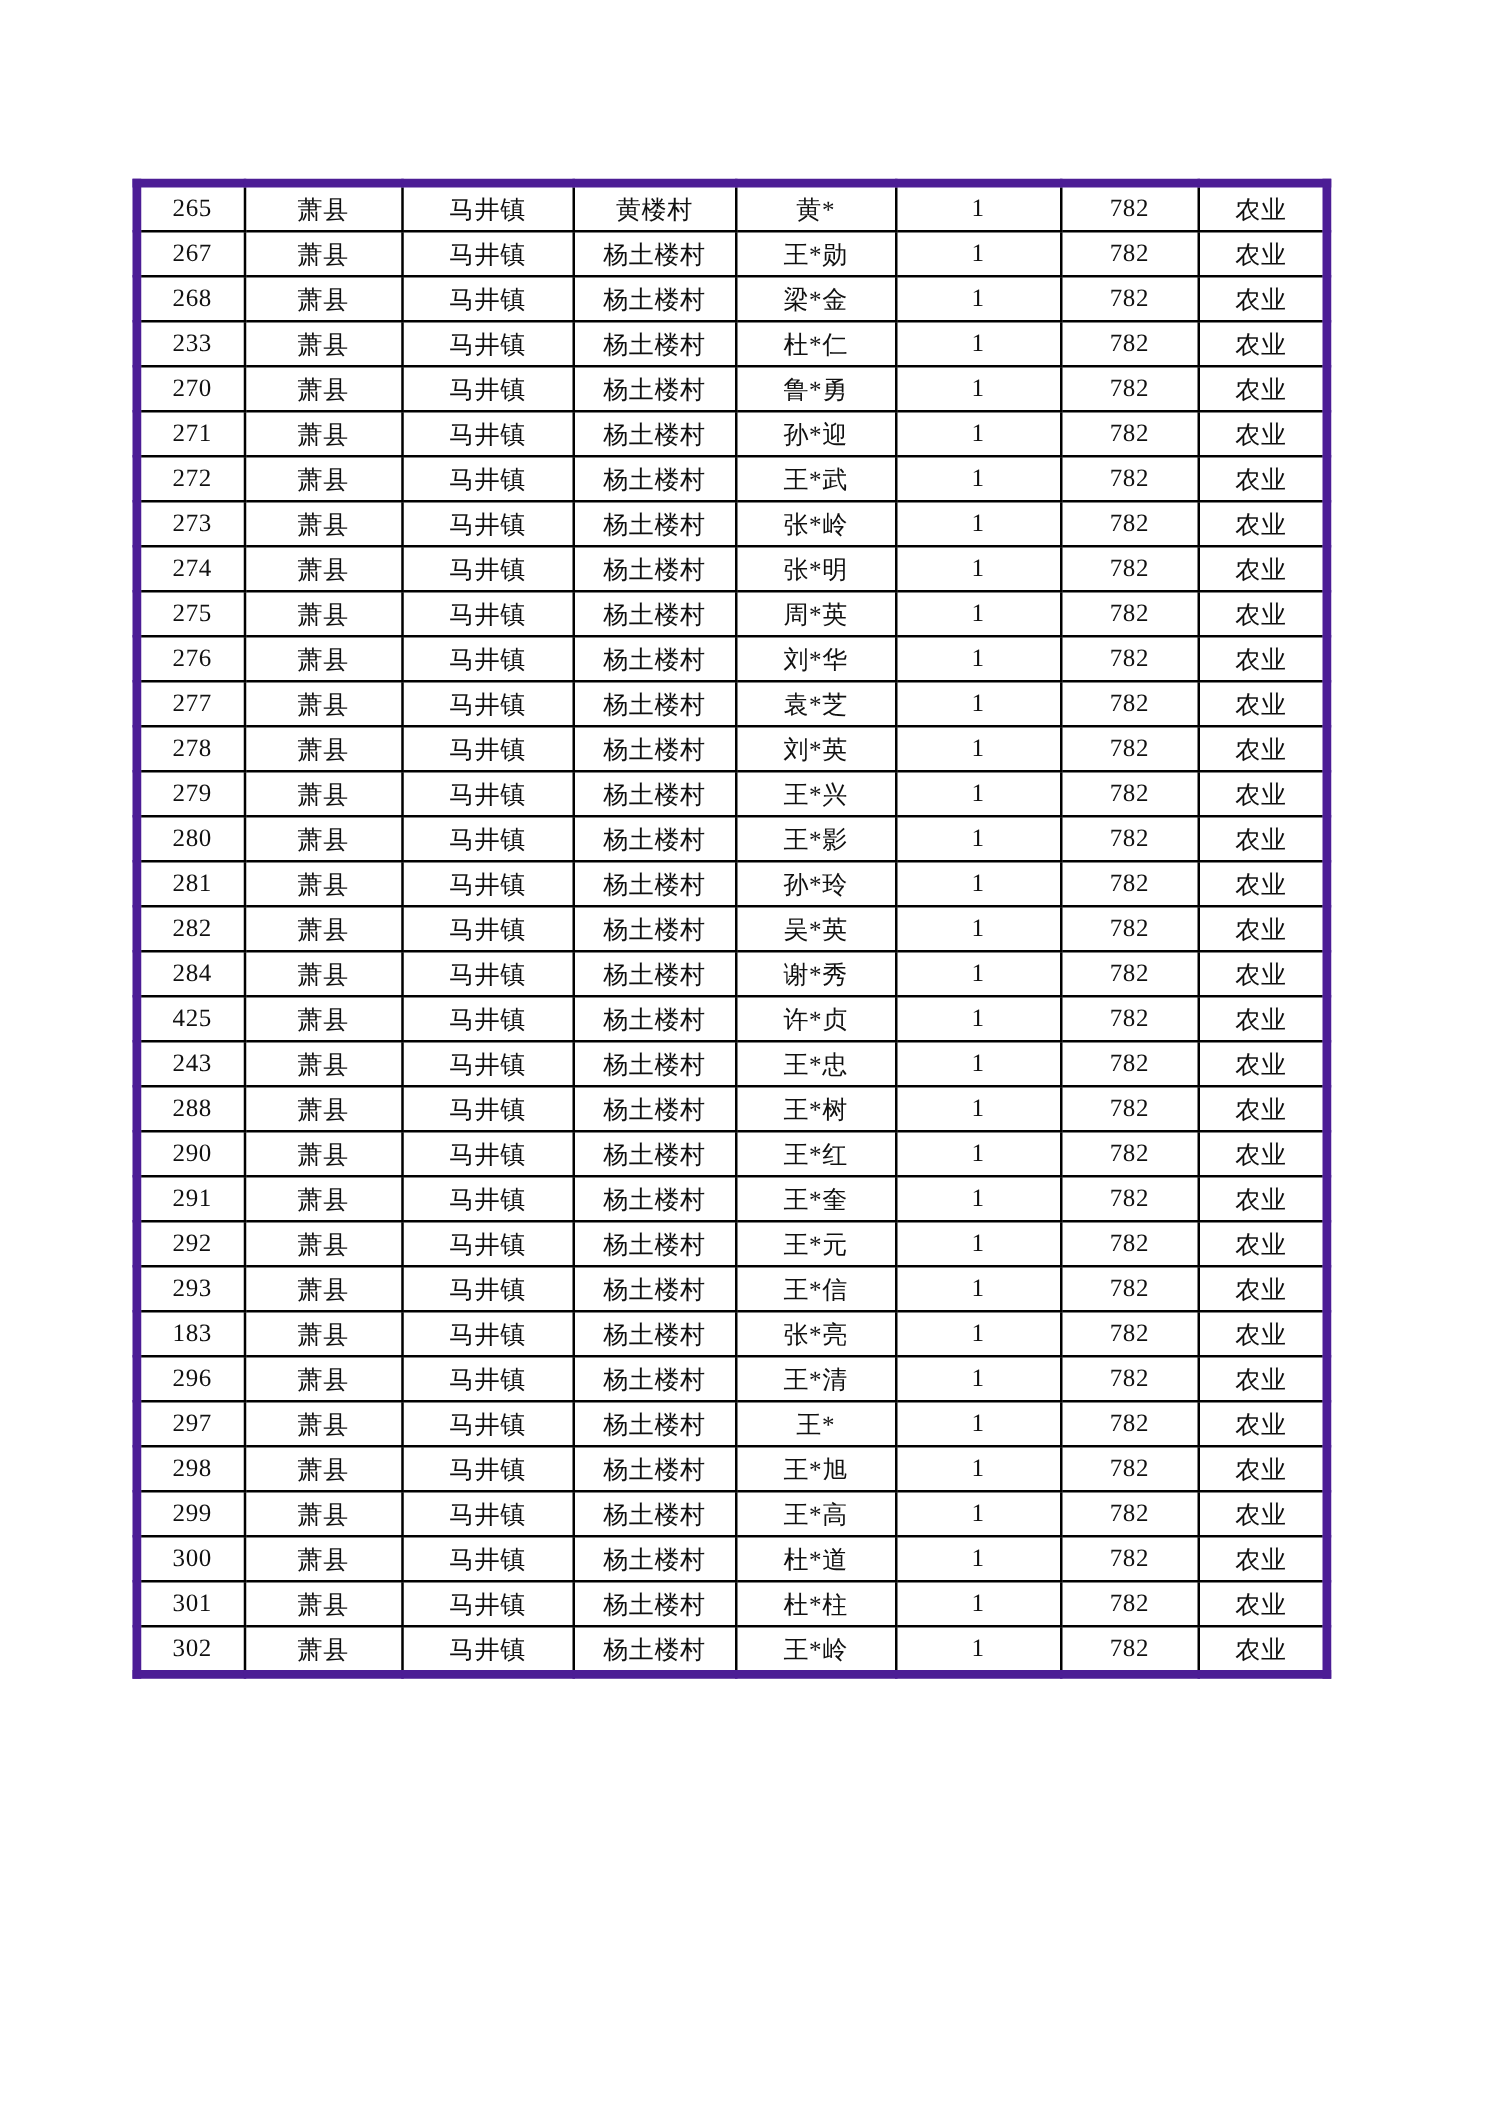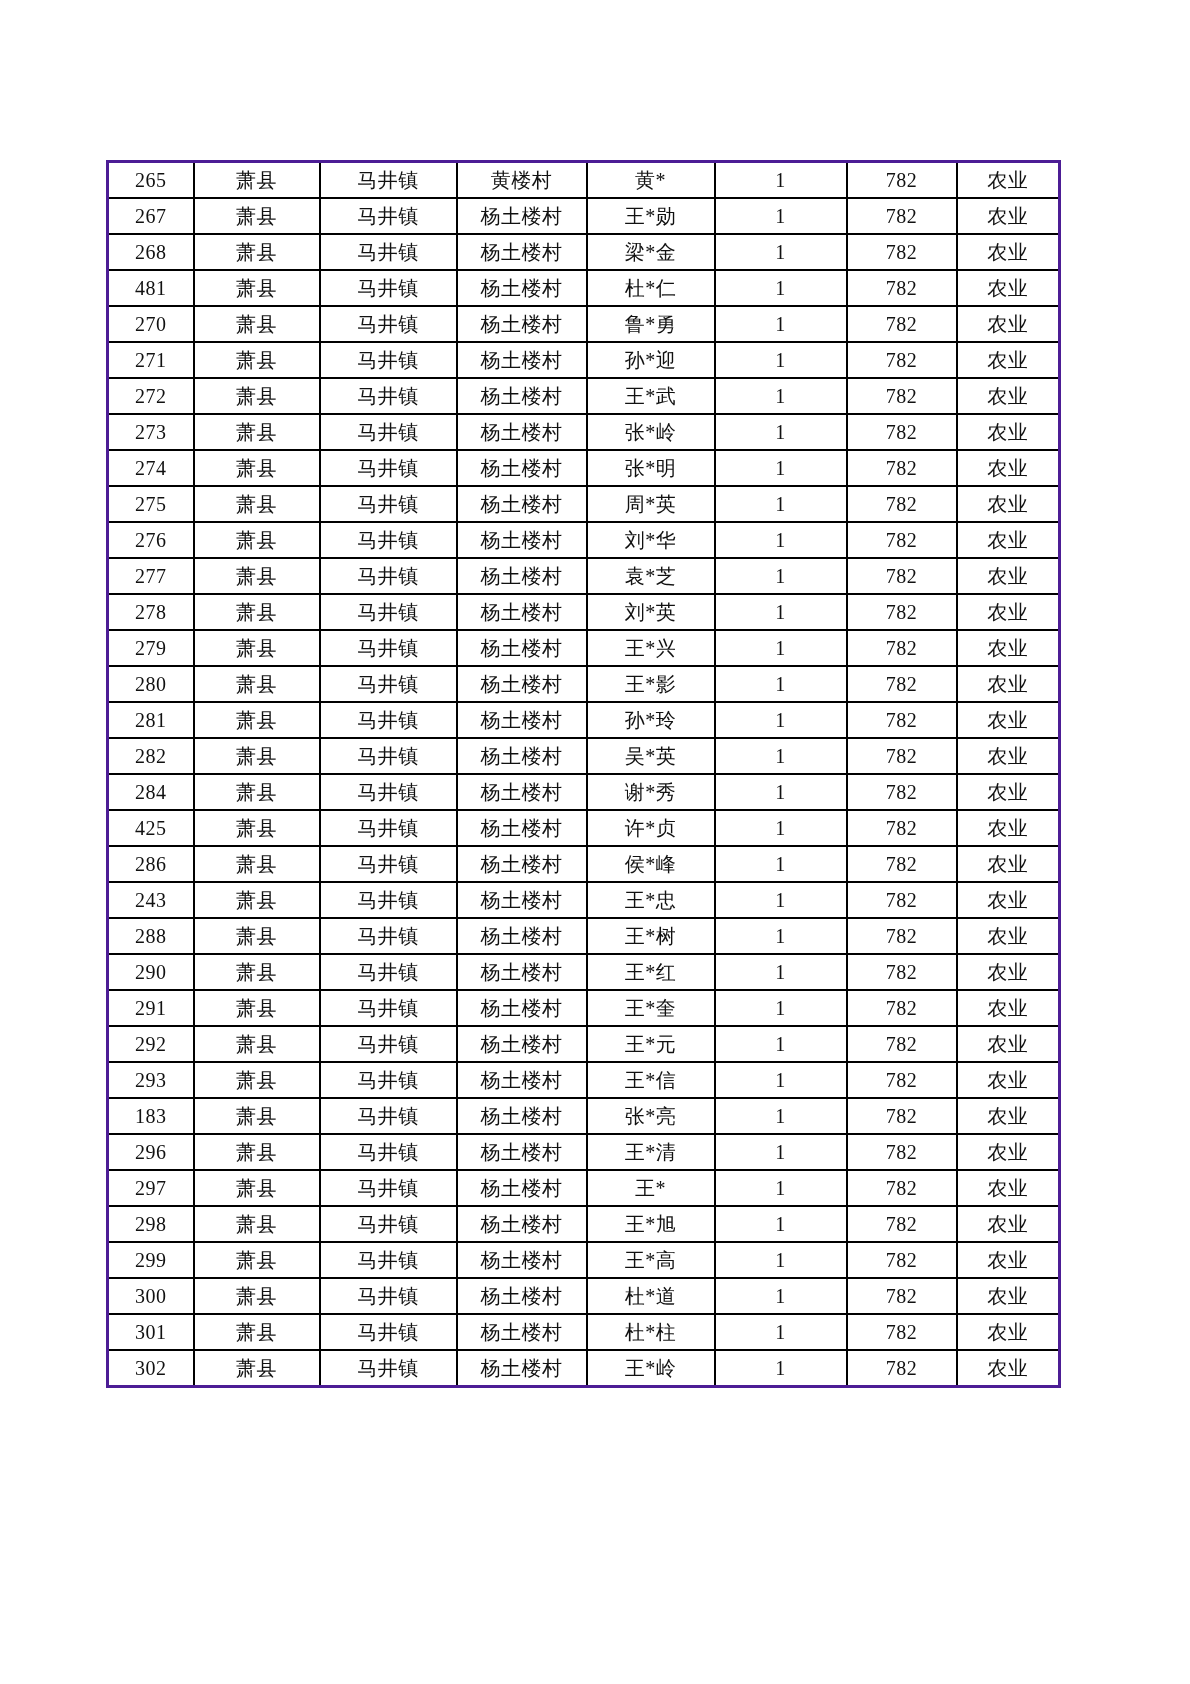--- a/index.html
+++ b/index.html
@@ -21,22 +21,21 @@
     height: 1684px;
     background: #ffffff;
     overflow: hidden;
   }
   table.data-table {
     position: absolute;
     left: 106px;
     top: 143px;
     border-collapse: collapse;
     table-layout: fixed;
-    border: 3px solid #4c1d95;
-    margin-top: 17px;
+    border: 7px solid #4c1d95;
   }
   table.data-table td {
     border: 2px solid #000000;
     height: 34px;
     padding: 0;
     text-align: center;
     vertical-align: middle;
     font-size: 20px;
     letter-spacing: 0.5px;
     white-space: nowrap;
@@ -83,21 +82,21 @@
           <td>268</td>
           <td>萧县</td>
           <td>马井镇</td>
           <td>杨土楼村</td>
           <td>梁*金</td>
           <td>1</td>
           <td>782</td>
           <td>农业</td>
         </tr>
         <tr>
-          <td>481</td>
+          <td>233</td>
           <td>萧县</td>
           <td>马井镇</td>
           <td>杨土楼村</td>
           <td>杜*仁</td>
           <td>1</td>
           <td>782</td>
           <td>农业</td>
         </tr>
         <tr>
           <td>270</td>
@@ -238,30 +237,20 @@
           <td>1</td>
           <td>782</td>
           <td>农业</td>
         </tr>
         <tr>
           <td>425</td>
           <td>萧县</td>
           <td>马井镇</td>
           <td>杨土楼村</td>
           <td>许*贞</td>
-          <td>1</td>
-          <td>782</td>
-          <td>农业</td>
-        </tr>
-        <tr>
-          <td>286</td>
-          <td>萧县</td>
-          <td>马井镇</td>
-          <td>杨土楼村</td>
-          <td>侯*峰</td>
           <td>1</td>
           <td>782</td>
           <td>农业</td>
         </tr>
         <tr>
           <td>243</td>
           <td>萧县</td>
           <td>马井镇</td>
           <td>杨土楼村</td>
           <td>王*忠</td>

